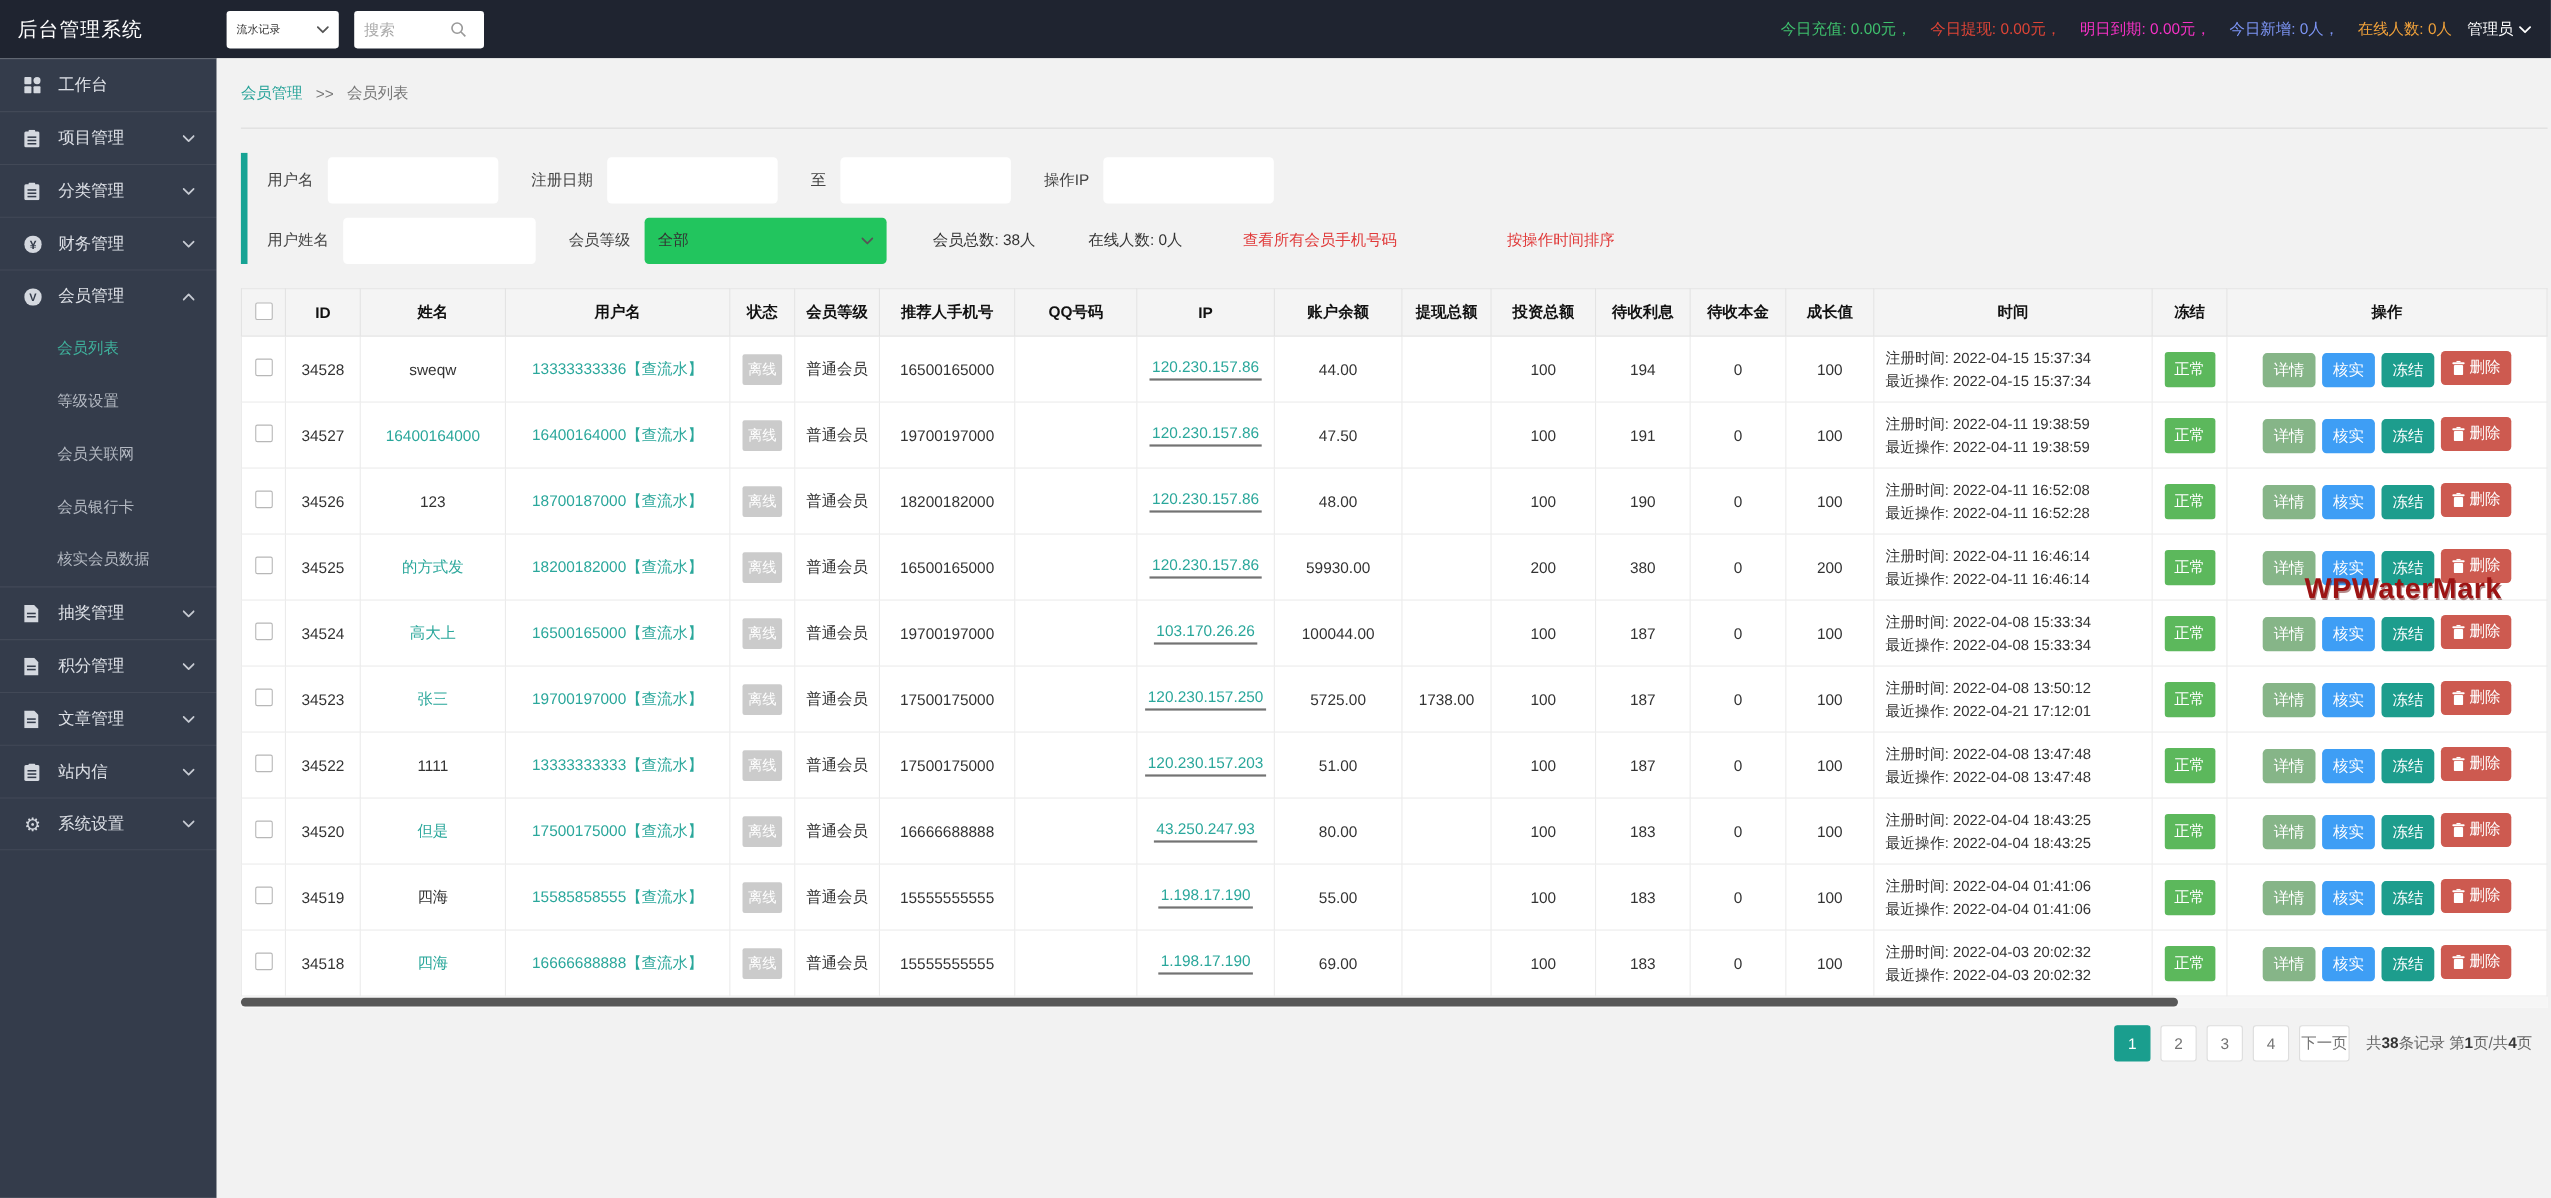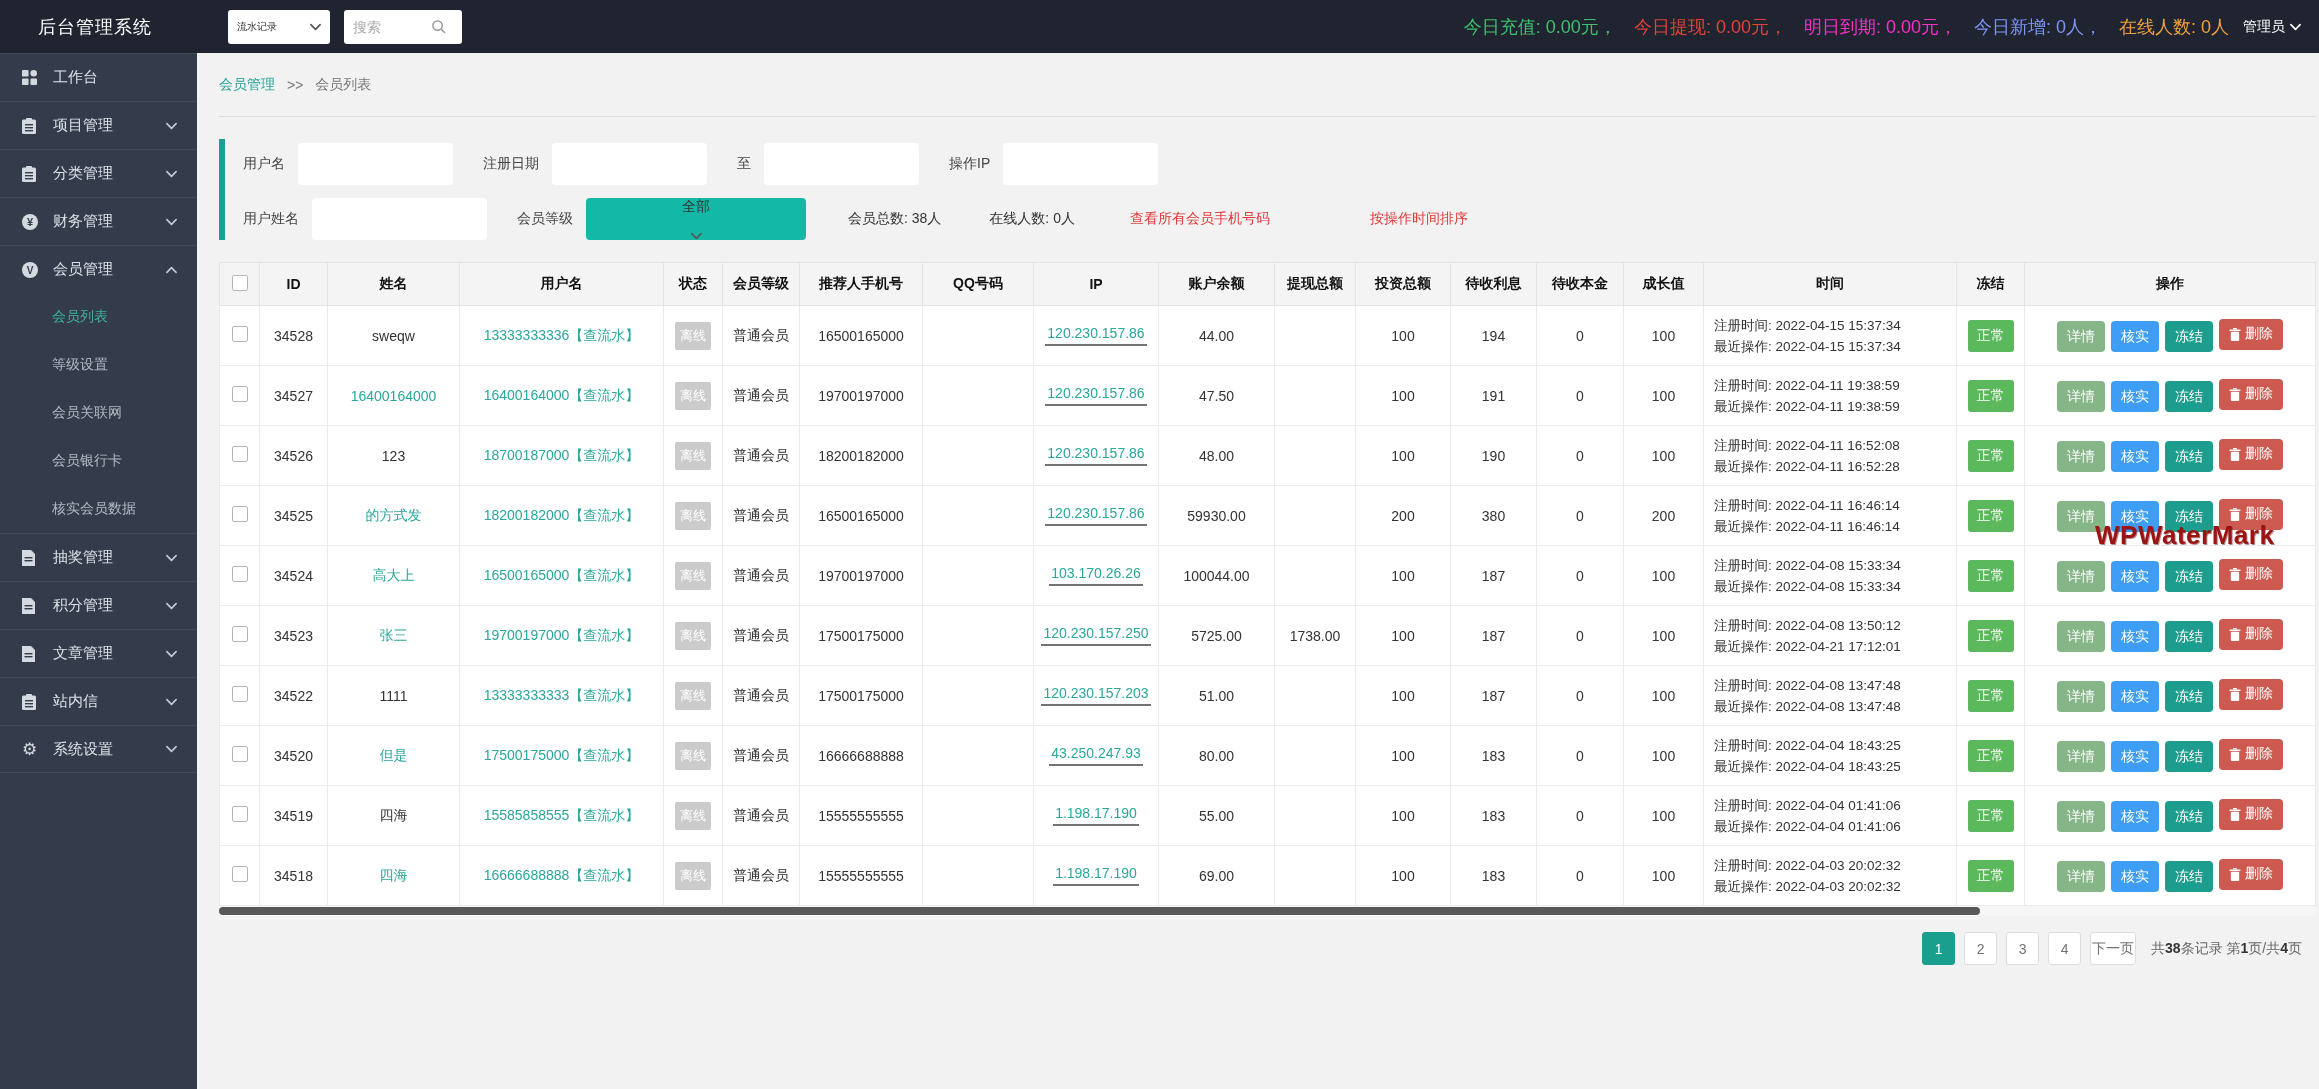--- a/index.html
+++ b/index.html
@@ -1,28 +1,28 @@
 <!DOCTYPE html>
 <html><head>
 <meta charset="utf-8">
 <style>
   * { margin:0; padding:0; box-sizing:border-box; }
   html,body { width:2319px; height:1089px; overflow:hidden;
     font-family:"Liberation Sans","DejaVu Sans",sans-serif; background:#f2f2f2; }
 
   
-  .topbar { height:53px; background:#1f2430; display:flex; align-items:center; padding:0 18px 0 38px; }
+  .topbar { height:53px; background:#1f2430; display:flex; align-items:center; padding:0 18px 0 16px; }
   .app-title { color:#fff; font-size:18px; letter-spacing:1px; margin-right:76px; white-space:nowrap; }
   .module-select { width:102px; height:34px; background:#fff; border-radius:3px; display:flex; align-items:center;
     justify-content:space-between; padding:0 9px; font-size:10px; color:#333; margin-right:14px; cursor:pointer; }
   .module-select .chev { color:#555; display:flex; }
   .search-box { width:118px; height:34px; background:#fff; border-radius:3px; display:flex; align-items:center; padding:0 9px; }
   .search-box input { border:none; outline:none; width:78px; font-size:14px; color:#333; background:transparent; }
   .search-box input::placeholder { color:#aaa; }
-  .topbar-stats { margin-left:auto; display:flex; align-items:center; font-size:18px; white-space:nowrap; }
+  .topbar-stats { margin-left:auto; display:flex; align-items:center; font-size:14px; white-space:nowrap; }
   .stat { margin-left:17px; }
   .admin-menu { color:#fff; font-size:14px; margin-left:14px; display:flex; align-items:center; gap:5px; cursor:pointer; white-space:nowrap; }
   .admin-menu .chev { display:flex; color:#fff; }
 
   
   .layout { display:flex; height:1036px; }
   .sidebar { width:197px; background:#343c4b; flex:0 0 197px; }
   .side-item { height:48px; display:flex; align-items:center; padding:0 20px 0 22px; color:#dde0e6;
     font-size:15px; border-top:1px solid rgba(255,255,255,0.07); cursor:pointer; }
   .side-item:last-child { border-bottom:1px solid rgba(255,255,255,0.07); }
@@ -37,22 +37,22 @@
   .breadcrumb { height:64px; display:flex; align-items:center; border-bottom:1px solid #dcdcdc; font-size:14px; color:#777; gap:12px; }
   .breadcrumb a { color:#26a298; text-decoration:none; cursor:pointer; }
 
   
   .filter-panel { margin-top:22px; border-left:6px solid #16a394; padding:4px 0 0 18px; }
   .f-row { display:flex; align-items:center; margin-bottom:13px; font-size:14px; color:#444; }
   .f-group { display:flex; align-items:center; margin-right:30px; }
   .f-group label { margin-right:13px; white-space:nowrap; }
   .f-input { width:155px; height:42px; border:none; outline:none; border-radius:4px; background:#fff; padding:0 10px; font-size:14px; color:#333; }
   .f-input.wide { width:175px; }
-  .f-select { width:220px; height:42px; background:#14b8a6; border-radius:4px; display:flex; align-items:center;
-    justify-content:space-between; padding:0 12px; color:#333; cursor:pointer;flex-direction:column; }
+  .f-select { width:220px; height:42px; background:#22c55e; border-radius:4px; display:flex; align-items:center;
+    justify-content:space-between; padding:0 12px; color:#333; cursor:pointer; }
   .f-select .chev { color:#555; display:flex; }
   .f-stat { margin-right:48px; white-space:nowrap; color:#333; }
   .red-link { color:#e03a3a; text-decoration:none; cursor:pointer; white-space:nowrap; }
   .red-link.first { margin-right:100px; }
   .btn-row { display:flex; margin-top:17px; padding-bottom:2px; }
   .btn { height:44px; padding:0 23px; border-radius:3px; color:#fff; font-size:15px; display:flex; align-items:center;
     margin-right:15px; border:none; cursor:pointer; white-space:nowrap; }
 
   
   .table-wrap { margin-top:22px; background:#fff; }

